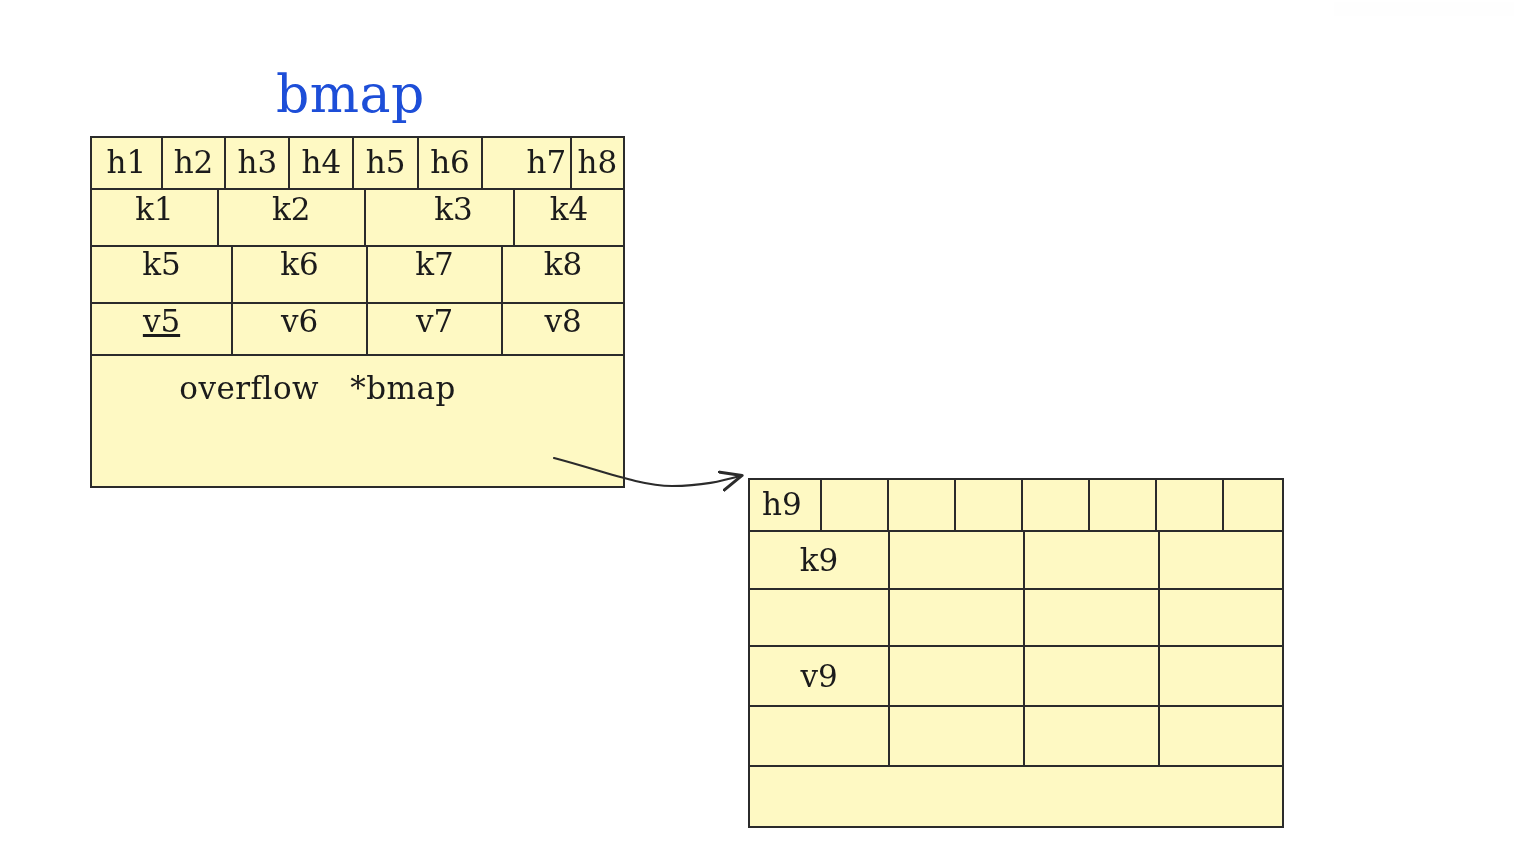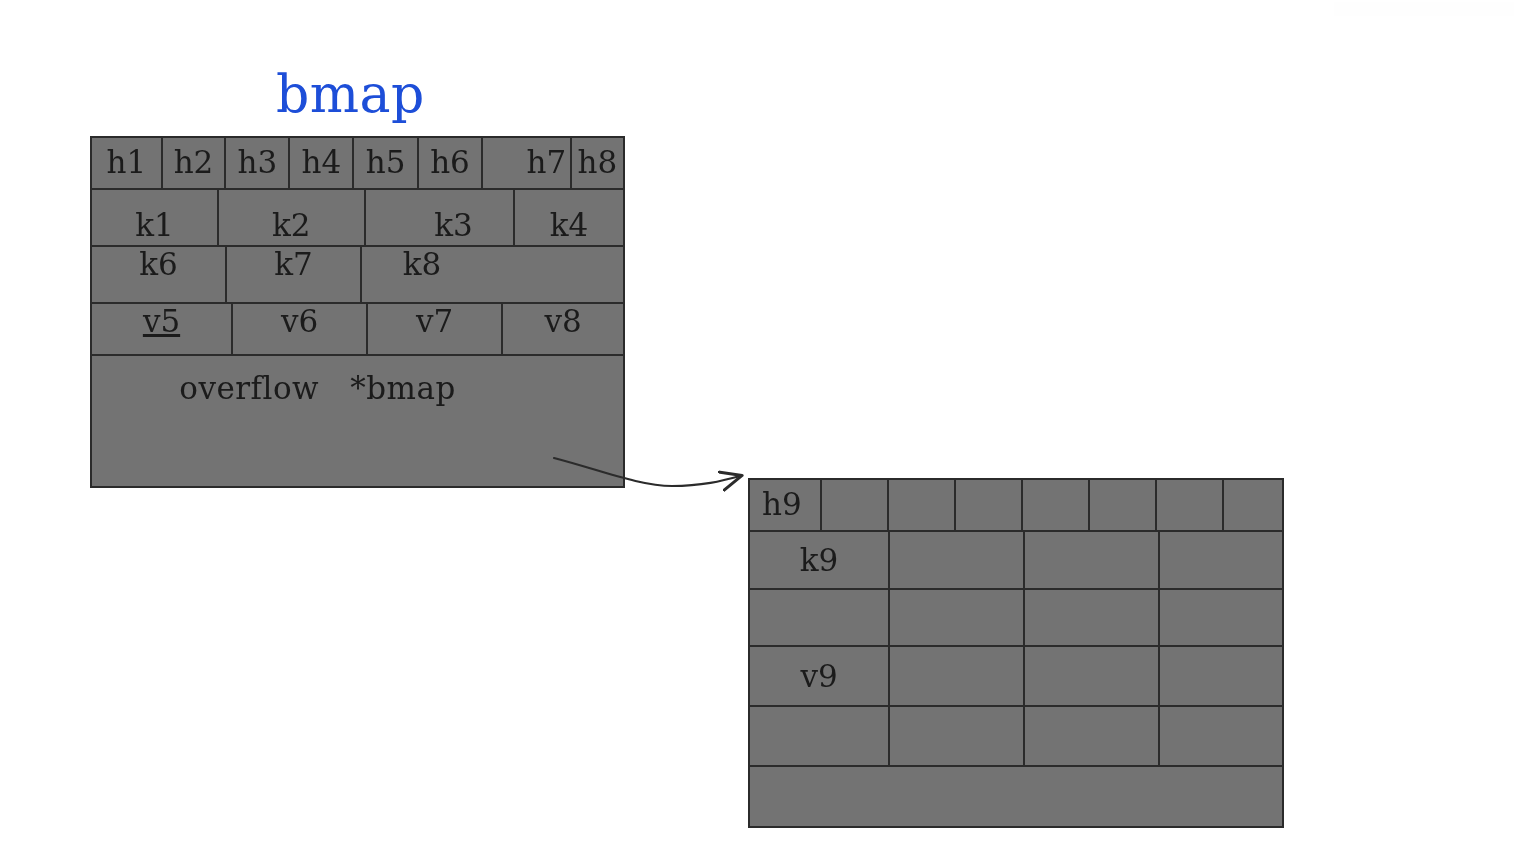--- a/index.html
+++ b/index.html
@@ -30,21 +30,21 @@
     color: #1d4ed8;
     white-space: nowrap;
     line-height: 1;
   }
 
   
   .struct {
     position: absolute;
     box-sizing: border-box;
     border: 2px solid #2b2b2b;
-    background: #737373;
+    background: #fef9c3;
   }
   .srow {
     position: relative;
     box-sizing: border-box;
     display: flex;
     width: 100%;
     border-bottom: 2px solid #2b2b2b;
   }
   .srow.last { border-bottom: none; }
   .scell {
@@ -69,21 +69,21 @@
     padding-bottom: 2px;
   }
   .hrow .scell.lefty { justify-content: flex-start; padding-left: 12px; }
 
   
   .kvrow { height: 57px; }
   .kvrow .scell {
     font-size: 31px;
     line-height: 1;
   }
-  .kvrow.up .scell { align-items: flex-end; padding-bottom: 4px; }
+  .kvrow.up .scell { align-items: flex-end; padding-bottom: 20px; }
   .kvrow.down .scell { align-items: flex-start; padding-top: 2px; }
 
   
   .ovrow { height: 68px; }
   .ovrow .scell {
     font-size: 31px;
     letter-spacing: 0.5px;
     justify-content: center;
     align-items: center;
     padding-bottom: 4px;
@@ -138,20 +138,21 @@
     </div>
 
     <div class="srow kvrow up">
       <div class="scell" style="width:141px;">k1</div>
       <div class="scell" style="width:163px;">k2</div>
       <div class="scell" style="width:135px;margin-left:28px;">k3</div>
       <div class="scell edge" style="width:120px;">k4</div>
     </div>
 
     <div class="srow kvrow down">
+      <div class="scell" style="width:141px;">k5</div>
       <div class="scell" style="width:135px;">k6</div>
       <div class="scell" style="width:135px;">k7</div>
       <div class="scell edge" style="width:120px;">k8</div>
     </div>
 
 
     <div class="srow kvrow down" style="height:52px;">
       <div class="scell" style="width:141px;text-decoration:underline;">v5</div>
       <div class="scell" style="width:135px;">v6</div>
       <div class="scell" style="width:135px;">v7</div>

